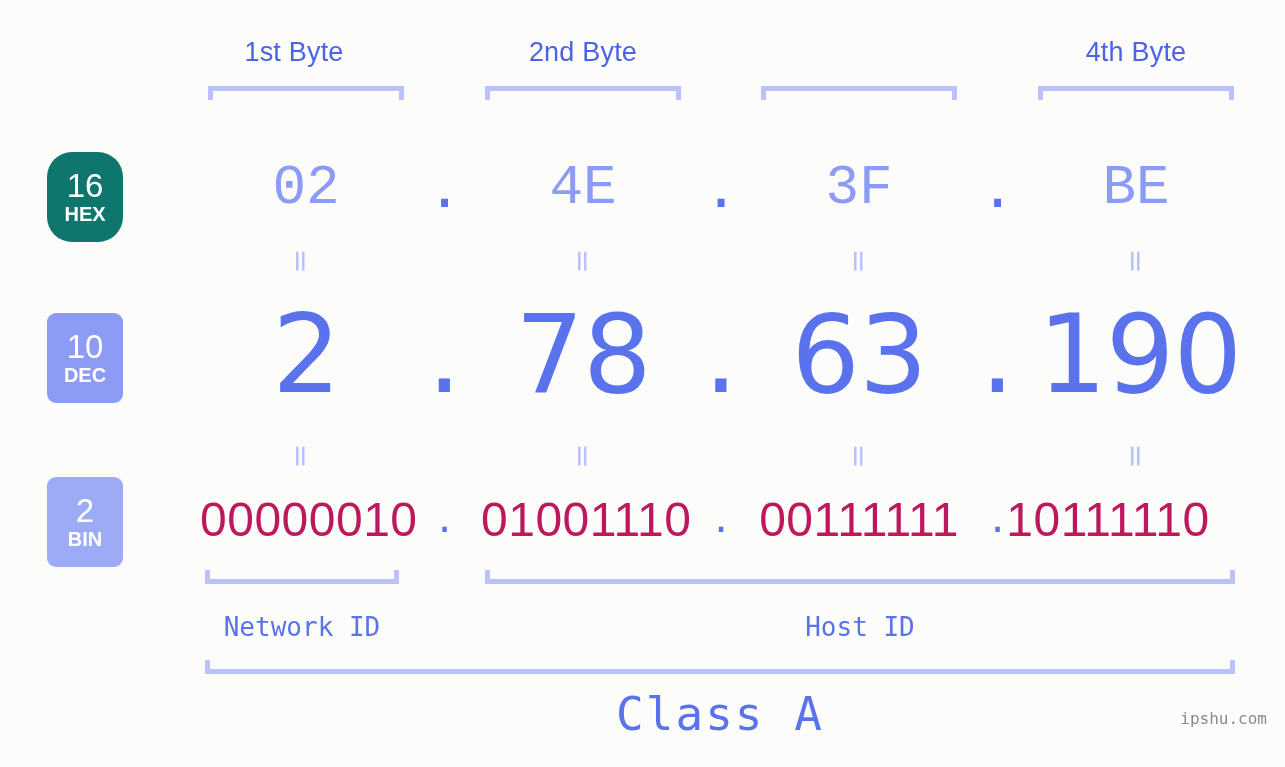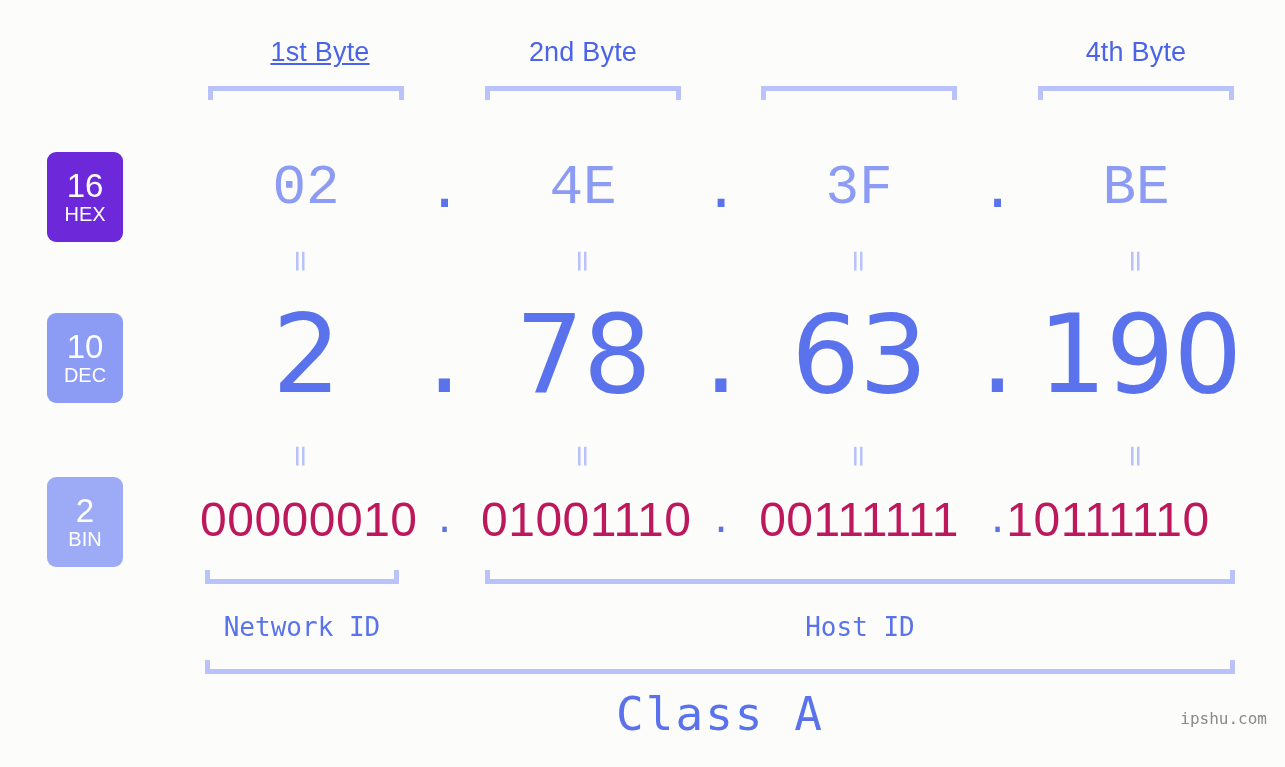--- a/index.html
+++ b/index.html
@@ -68,23 +68,23 @@
   }
   .badge .num {
     font-size: 33px;
     line-height: 33px;
     font-weight: 400;
     margin-bottom: 1px;
   }
   .badge .nm {
     font-size: 20px;
     line-height: 22px;
-    font-weight: 400;
-  }
-  #badge-hex { top: 152px; height: 90px; background: #6d28d9; }
+    font-weight: 700;
+  }
+  #badge-hex { top: 152px; height: 90px; background: #0f766e; border-radius: 25px; }
   #badge-dec { top: 313px; height: 90px; background: #8c9bf4; }
   #badge-bin { top: 477px; height: 90px; background: #9dabf7; }
 
   
   .val {
     position: absolute;
     text-align: center;
     white-space: nowrap;
   }
 
@@ -189,21 +189,21 @@
     color: #8a8a8a;
     font-family: "DejaVu Sans Mono", monospace;
     letter-spacing: 0px;
   }
 </style>
 </head>
 <body>
 
 <div class="stage">
 
-  <div class="byte-label" style="left:222px; width:196px;text-decoration:underline;">1st Byte</div>
+  <div class="byte-label" style="left:196px; width:196px;">1st Byte</div>
   <div class="byte-label" style="left:485px; width:196px;">2nd Byte</div>
   <div class="byte-label" style="left:1038px; width:196px;">4th Byte</div>
 
   <div class="bracket-down" style="left:208px; width:196px; top:86px;"></div>
   <div class="bracket-down" style="left:485px; width:196px; top:86px;"></div>
   <div class="bracket-down" style="left:761px; width:196px; top:86px;"></div>
   <div class="bracket-down" style="left:1038px; width:196px; top:86px;"></div>
 
   <div class="badge" id="badge-hex">
     <span class="num">16</span>

